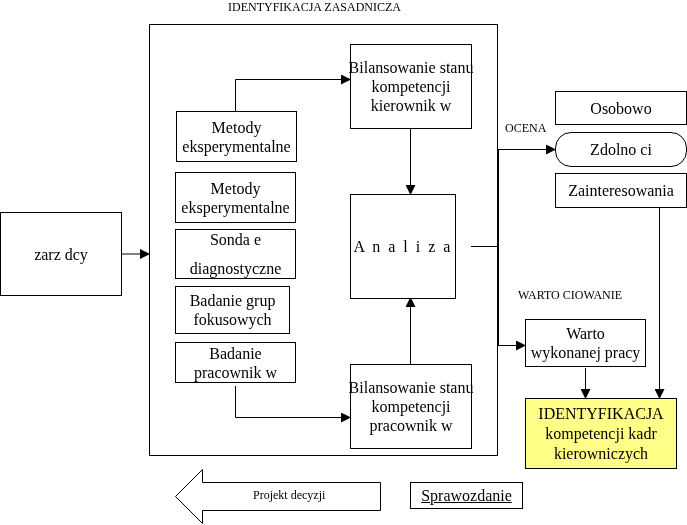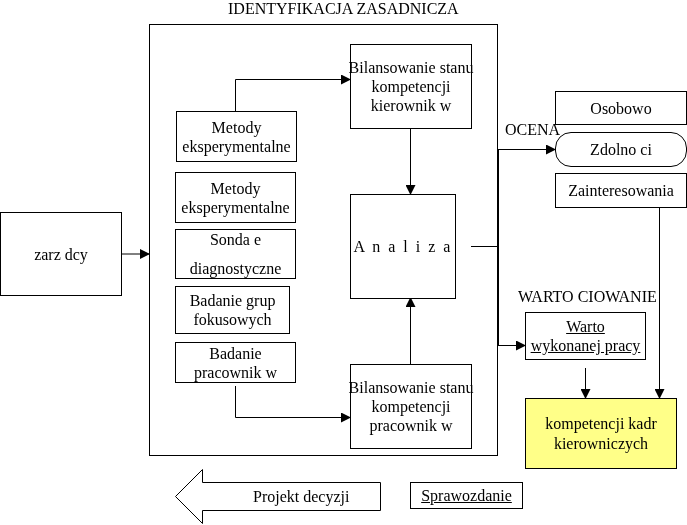--- a/index.html
+++ b/index.html
@@ -3,21 +3,21 @@
   <meta charset="utf-8">
   <style>
     html, body { margin: 0; padding: 0; background: #ffffff; }
     body { width: 687px; height: 525px; position: relative; overflow: hidden;
            font-family: "Liberation Serif", "DejaVu Serif", serif; color: #000; }
     #canvas { position: absolute; left: 0; top: 0; }
     .box { position: absolute; box-sizing: border-box; border: 1px solid #000; background: #fff;
            display: flex; flex-direction: column; align-items: center; justify-content: center;
            text-align: center; font-size: 16px; line-height: 19px; }
     .box span { display: block; white-space: nowrap; }
-    .label { position: absolute; font-size: 16px; white-space: nowrap; }
+    .label { position: absolute; font-size: 12px; white-space: nowrap; }
     .spaced { letter-spacing: 4px; }
     .yellow { background: #ffff88; }
   </style>
 </head>
 <body>
 
 <svg id="canvas" width="687" height="525">
   <defs>
     <marker id="ah" markerWidth="10" markerHeight="10" refX="9" refY="5" orient="auto" markerUnits="userSpaceOnUse">
       <path d="M0,0 L10,5 L0,10 z" fill="#000"></path>
@@ -101,26 +101,27 @@
 </div>
 <div class="box" style="left:555px; top:132px; width:132px; height:35px;border-radius:16px;">
   <span>Zdolno ci</span>
 </div>
 <div class="box" style="left:555px; top:173px; width:132px; height:35px;">
   <span>Zainteresowania</span>
 </div>
 
 <div class="label" style="left:518px; top:288px;">WARTO  CIOWANIE</div>
 
-<div class="box" style="left:525px; top:312px; width:121px; height:48px;text-decoration:underline;">
+<div class="box" style="left:525px; top:319px; width:121px; height:48px;">
   <span>Warto</span>
   <span>wykonanej pracy</span>
 </div>
 
 <div class="box yellow" style="left: 525px; top: 398px; width: 152px; height: 71px; line-height: 20px; background: rgb(255, 255, 136);">
+  <span>IDENTYFIKACJA</span>
   <span>kompetencji kadr</span>
   <span>kierowniczych</span>
 </div>
 
 <div class="label" style="left:253px; top:488px;">Projekt decyzji</div>
 
 <div class="box" style="left:410px; top:482px; width:113px; height:27px;text-decoration:underline;">
   <span>Sprawozdanie</span>
 </div>
 

